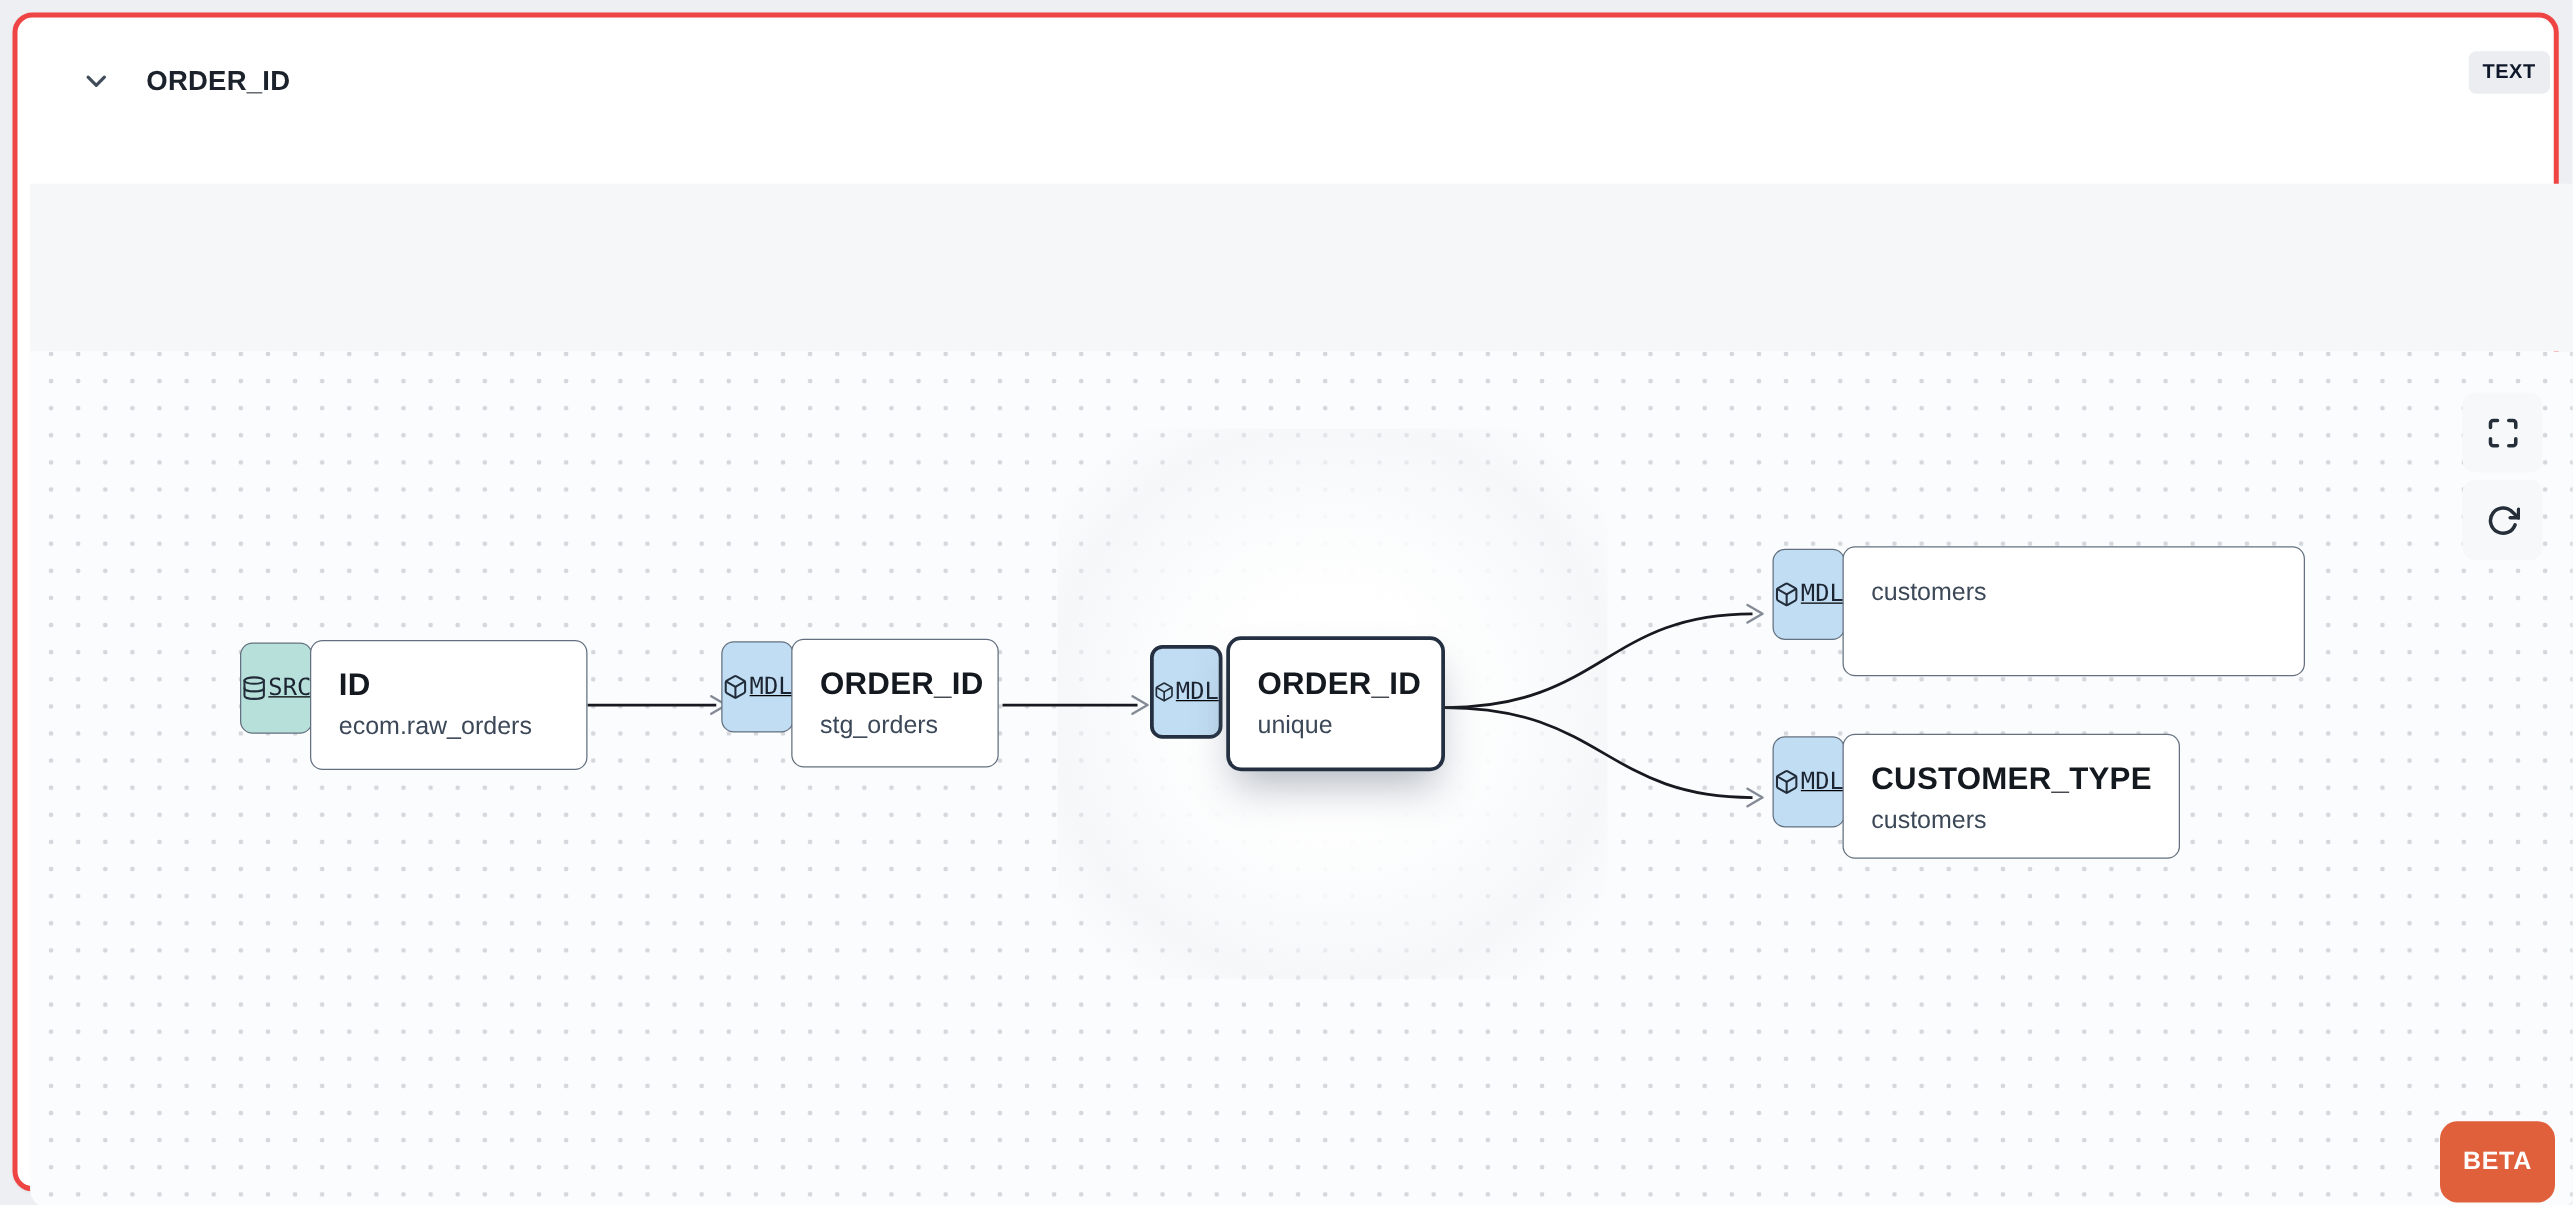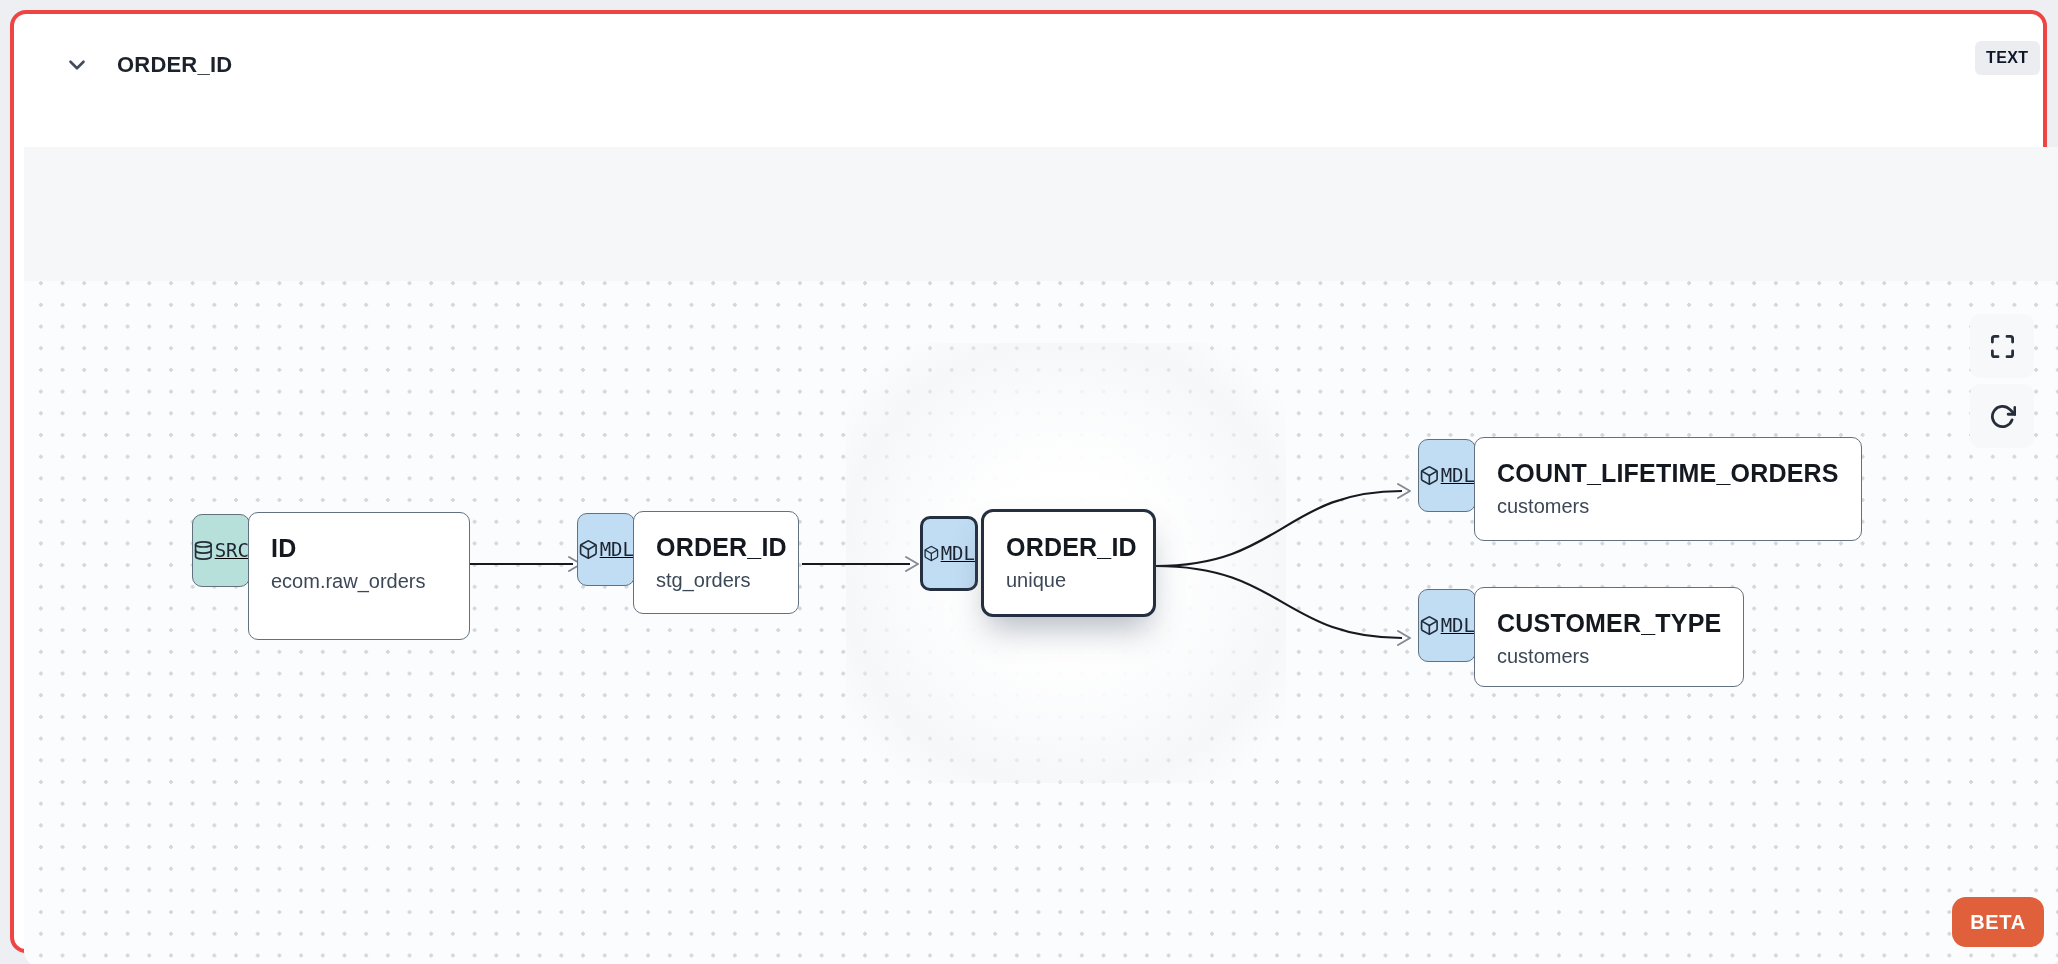--- a/index.html
+++ b/index.html
@@ -61,21 +61,21 @@
           box-shadow:0 18px 32px -6px rgba(93,107,125,.45); }
   .node.selected .nbadge { top:7px; height:75px; border:3px solid var(--selected-border,#243041); }
 
   
   .ctrl { position:absolute; left:1946px; width:64px; height:64px; background:#f6f8f9;
           border:none; border-radius:10px; cursor:pointer; color:#262e39;
           display:flex; align-items:center; justify-content:center; }
   .ctrl.fullscreen { top:33px; } .ctrl.refresh { top:103px; }
   .ctrl svg { width:27px; height:27px; }
 
-  .beta { position:absolute; left:1928px; top:616px; width:92px; height:50px;
+  .beta { position:absolute; left:1928px; top:616px; width:92px; height:65px;
           background:var(--beta-orange,#e0603c); color:#fff; border-radius:14px;
           font-size:20px; font-weight:700; letter-spacing:.6px;
           display:flex; align-items:center; justify-content:center; }
 </style>
 </head>
 <body>
 
 <div class="card">
 
   <button class="chevron-btn">
@@ -123,21 +123,21 @@
 
     <div class="node" style="left:168px;top:231px">
       <div class="nbadge src">
         <svg viewBox="0 0 24 24" fill="none" stroke="currentColor" stroke-width="1.9" stroke-linecap="round" stroke-linejoin="round">
             <ellipse cx="12" cy="5" rx="9" ry="3"></ellipse>
             <path d="M21 12c0 1.66-4 3-9 3s-9-1.34-9-3"></path>
             <path d="M3 5v14c0 1.66 4 3 9 3s9-1.34 9-3V5"></path>
           </svg>
         <span class="nbadge-label">SRC</span>
       </div>
-      <div class="nbox" style="width:222px;height:128px">
+      <div class="nbox" style="width:222px;height:104px">
         <div class="ntitle">ID</div>
         <div class="nsub">ecom.raw_orders</div>
       </div>
     </div>
 
     <div class="node" style="left:553px;top:230px">
       <div class="nbadge mdl">
         <svg viewBox="0 0 24 24" fill="none" stroke="currentColor" stroke-width="1.9" stroke-linecap="round" stroke-linejoin="round">
             <path d="M21 16V8a2 2 0 0 0-1-1.73l-7-4a2 2 0 0 0-2 0l-7 4A2 2 0 0 0 3 8v8a2 2 0 0 0 1 1.73l7 4a2 2 0 0 0 2 0l7-4A2 2 0 0 0 21 16z"></path>
             <polyline points="3.27 6.96 12 12.01 20.73 6.96"></polyline>
@@ -169,21 +169,20 @@
     <div class="node" style="left:1394px;top:156px">
       <div class="nbadge mdl">
         <svg viewBox="0 0 24 24" fill="none" stroke="currentColor" stroke-width="1.9" stroke-linecap="round" stroke-linejoin="round">
             <path d="M21 16V8a2 2 0 0 0-1-1.73l-7-4a2 2 0 0 0-2 0l-7 4A2 2 0 0 0 3 8v8a2 2 0 0 0 1 1.73l7 4a2 2 0 0 0 2 0l7-4A2 2 0 0 0 21 16z"></path>
             <polyline points="3.27 6.96 12 12.01 20.73 6.96"></polyline>
             <line x1="12" y1="22.08" x2="12" y2="12"></line>
           </svg>
         <span class="nbadge-label">MDL</span>
       </div>
       <div class="nbox" style="min-width:370px;height:104px">
-        <div class="ntitle">COUNT_LIFETIME_ORDERS</div>
         <div class="nsub">customers</div>
       </div>
     </div>
 
     <div class="node" style="left:1394px;top:306px">
       <div class="nbadge mdl">
         <svg viewBox="0 0 24 24" fill="none" stroke="currentColor" stroke-width="1.9" stroke-linecap="round" stroke-linejoin="round">
             <path d="M21 16V8a2 2 0 0 0-1-1.73l-7-4a2 2 0 0 0-2 0l-7 4A2 2 0 0 0 3 8v8a2 2 0 0 0 1 1.73l7 4a2 2 0 0 0 2 0l7-4A2 2 0 0 0 21 16z"></path>
             <polyline points="3.27 6.96 12 12.01 20.73 6.96"></polyline>
             <line x1="12" y1="22.08" x2="12" y2="12"></line>

